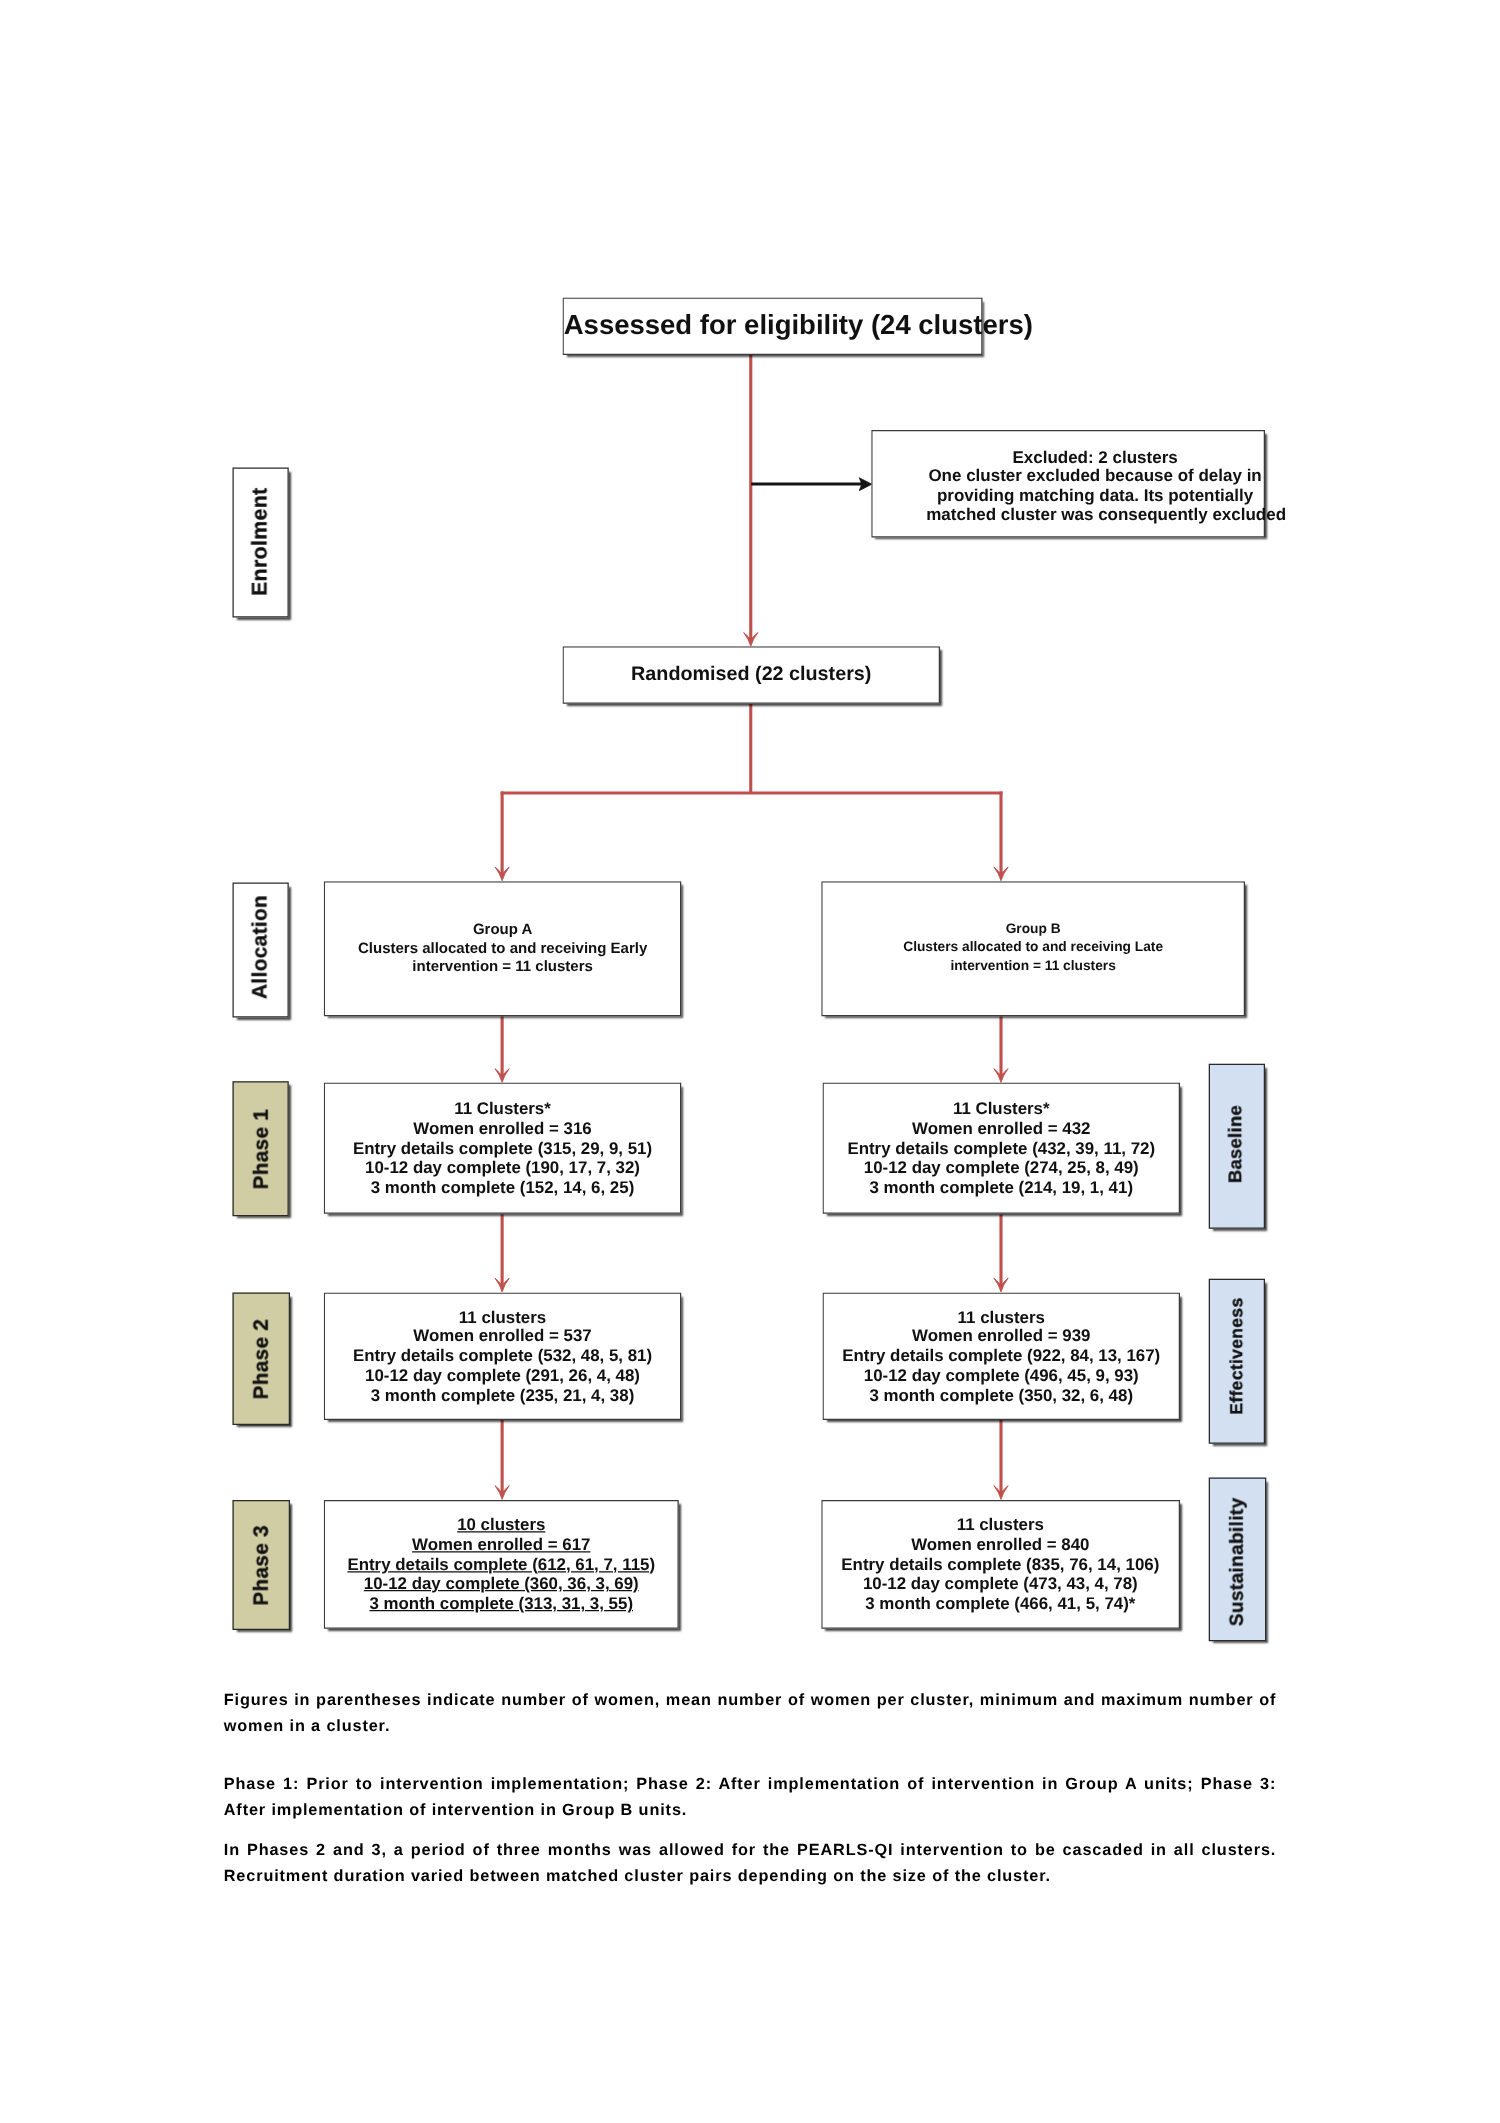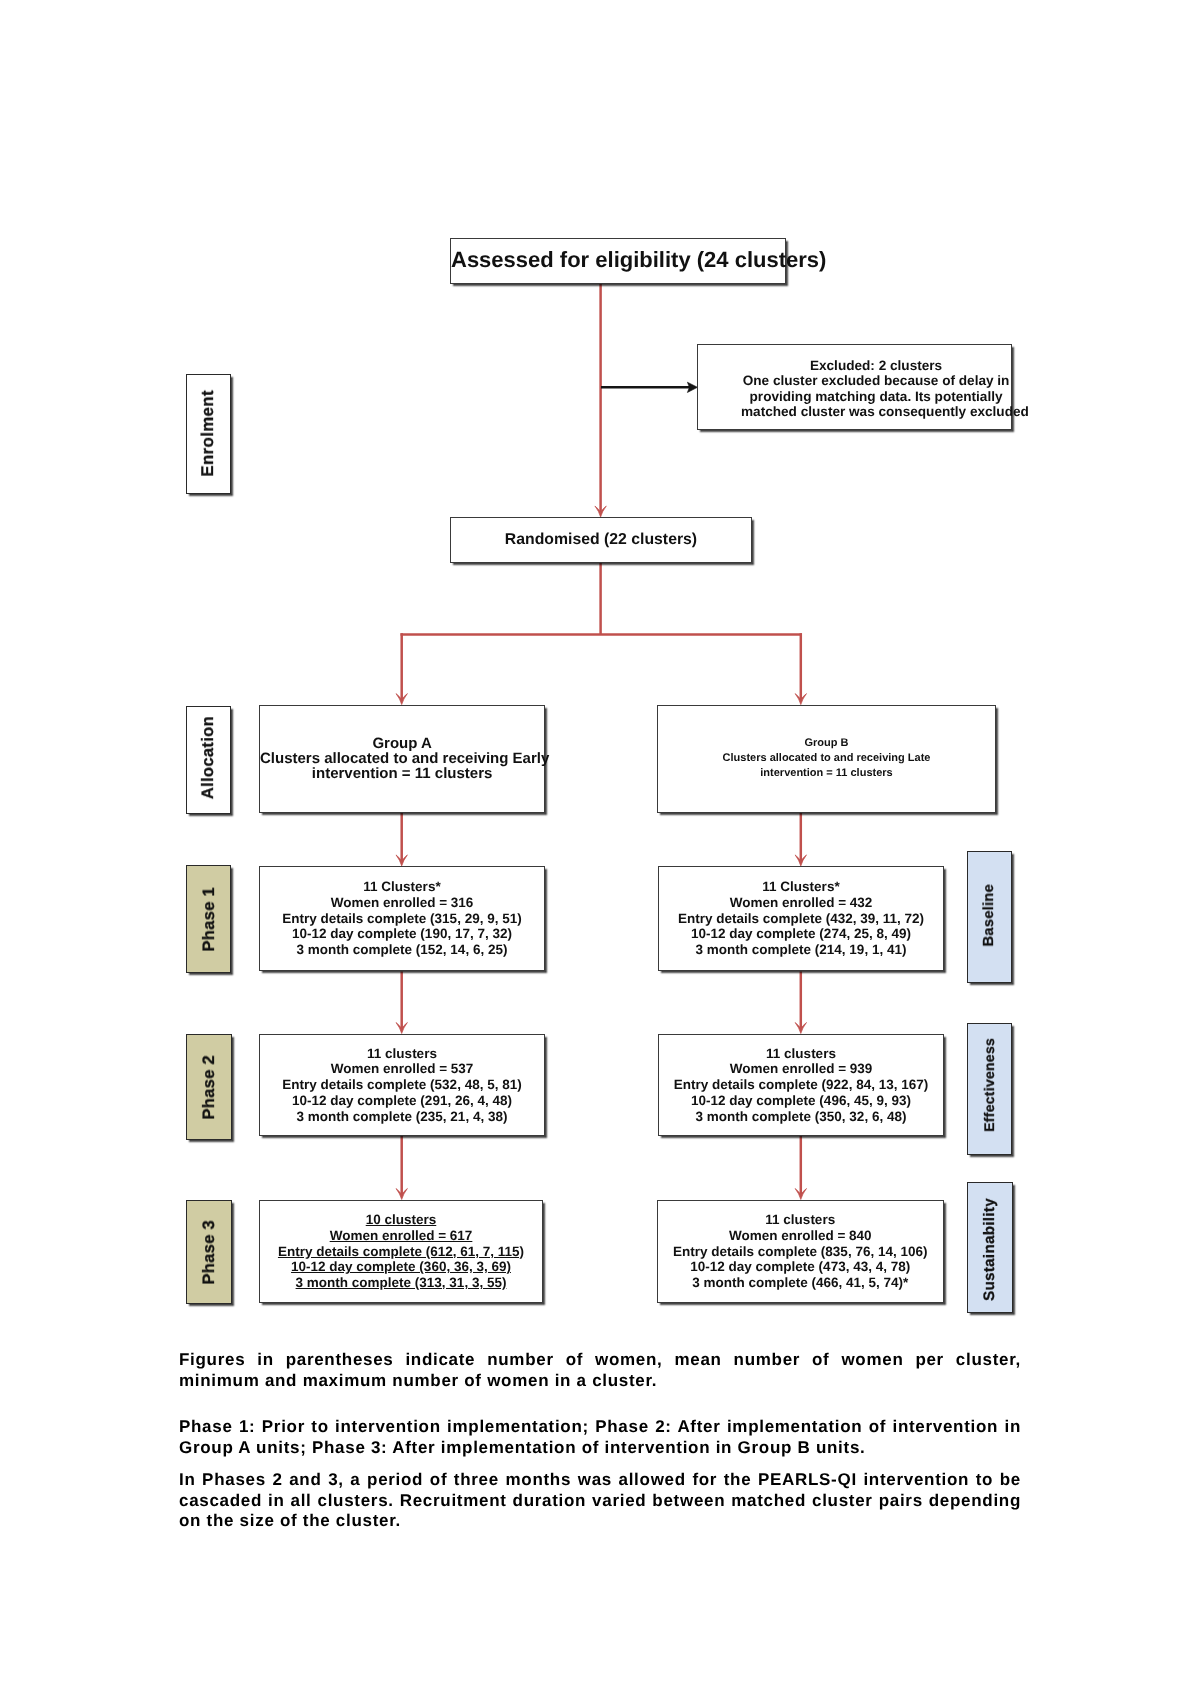--- a/index.html
+++ b/index.html
@@ -26,21 +26,21 @@
      box-shadow:2.5px 2.5px 1.6px -0.8px rgba(0,0,0,0.72);}
   .sidelabel .vtext{display:block;writing-mode:vertical-rl;transform:rotate(180deg);
      font-weight:bold;white-space:nowrap;color:#111;font-size:17.1px;letter-spacing:0.3px;
      -webkit-paint-order:stroke fill;-webkit-text-stroke:0.28px #111;
      -webkit-font-smoothing:antialiased;will-change:transform;}
   .white-label{background:#ffffff;}
   .khaki-label{background:#D0CCA3;}
   .blue-label{background:#D3E0F2;}
 
   .note{position:absolute;font-weight:bold;color:#000;text-align:justify;will-change:transform;
-     text-align-last:left;font-size:17.0px;letter-spacing:0.7px;line-height:20.7px;}
+     text-align-last:left;font-size:13px;letter-spacing:0.7px;line-height:20.7px;}
 </style>
 </head>
 <body>
 
 <div id="page">
 
 
 <svg id="wires" viewBox="0 0 1200 1698" width="1200" height="1698" shape-rendering="geometricPrecision">
   <g stroke="#C0504D" fill="#C0504D" stroke-width="2.5">
 
@@ -116,21 +116,21 @@
     <span class="l">matched cluster was consequently excluded</span>
   </div>
 </div>
 
 <div class="node" style="left:450px;top:516.5px;width:302px;height:46px;font-size:15.8px;line-height:1.3;">
   <div class="txt">
     <span class="l">Randomised (22 clusters)</span>
   </div>
 </div>
 
-<div class="node" style="left:258.6px;top:704.8px;width:286.2px;height:107.7px;font-size:15px;line-height:15.3px;justify-content:center;">
+<div class="node" style="left:258.6px;top:704.8px;width:286.2px;height:107.7px;font-size:12px;line-height:15.3px;justify-content:center;">
   <div class="txt">
     <span class="l">Group A</span>
     <span class="l">Clusters allocated to and receiving Early</span>
     <span class="l">intervention = 11 clusters</span>
   </div>
 </div>
 
 <div class="node" style="left:657.3px;top:704.8px;width:339px;height:107.7px;font-size:11px;line-height:15.3px;">
   <div class="txt">
     <span class="l">Group B</span>

